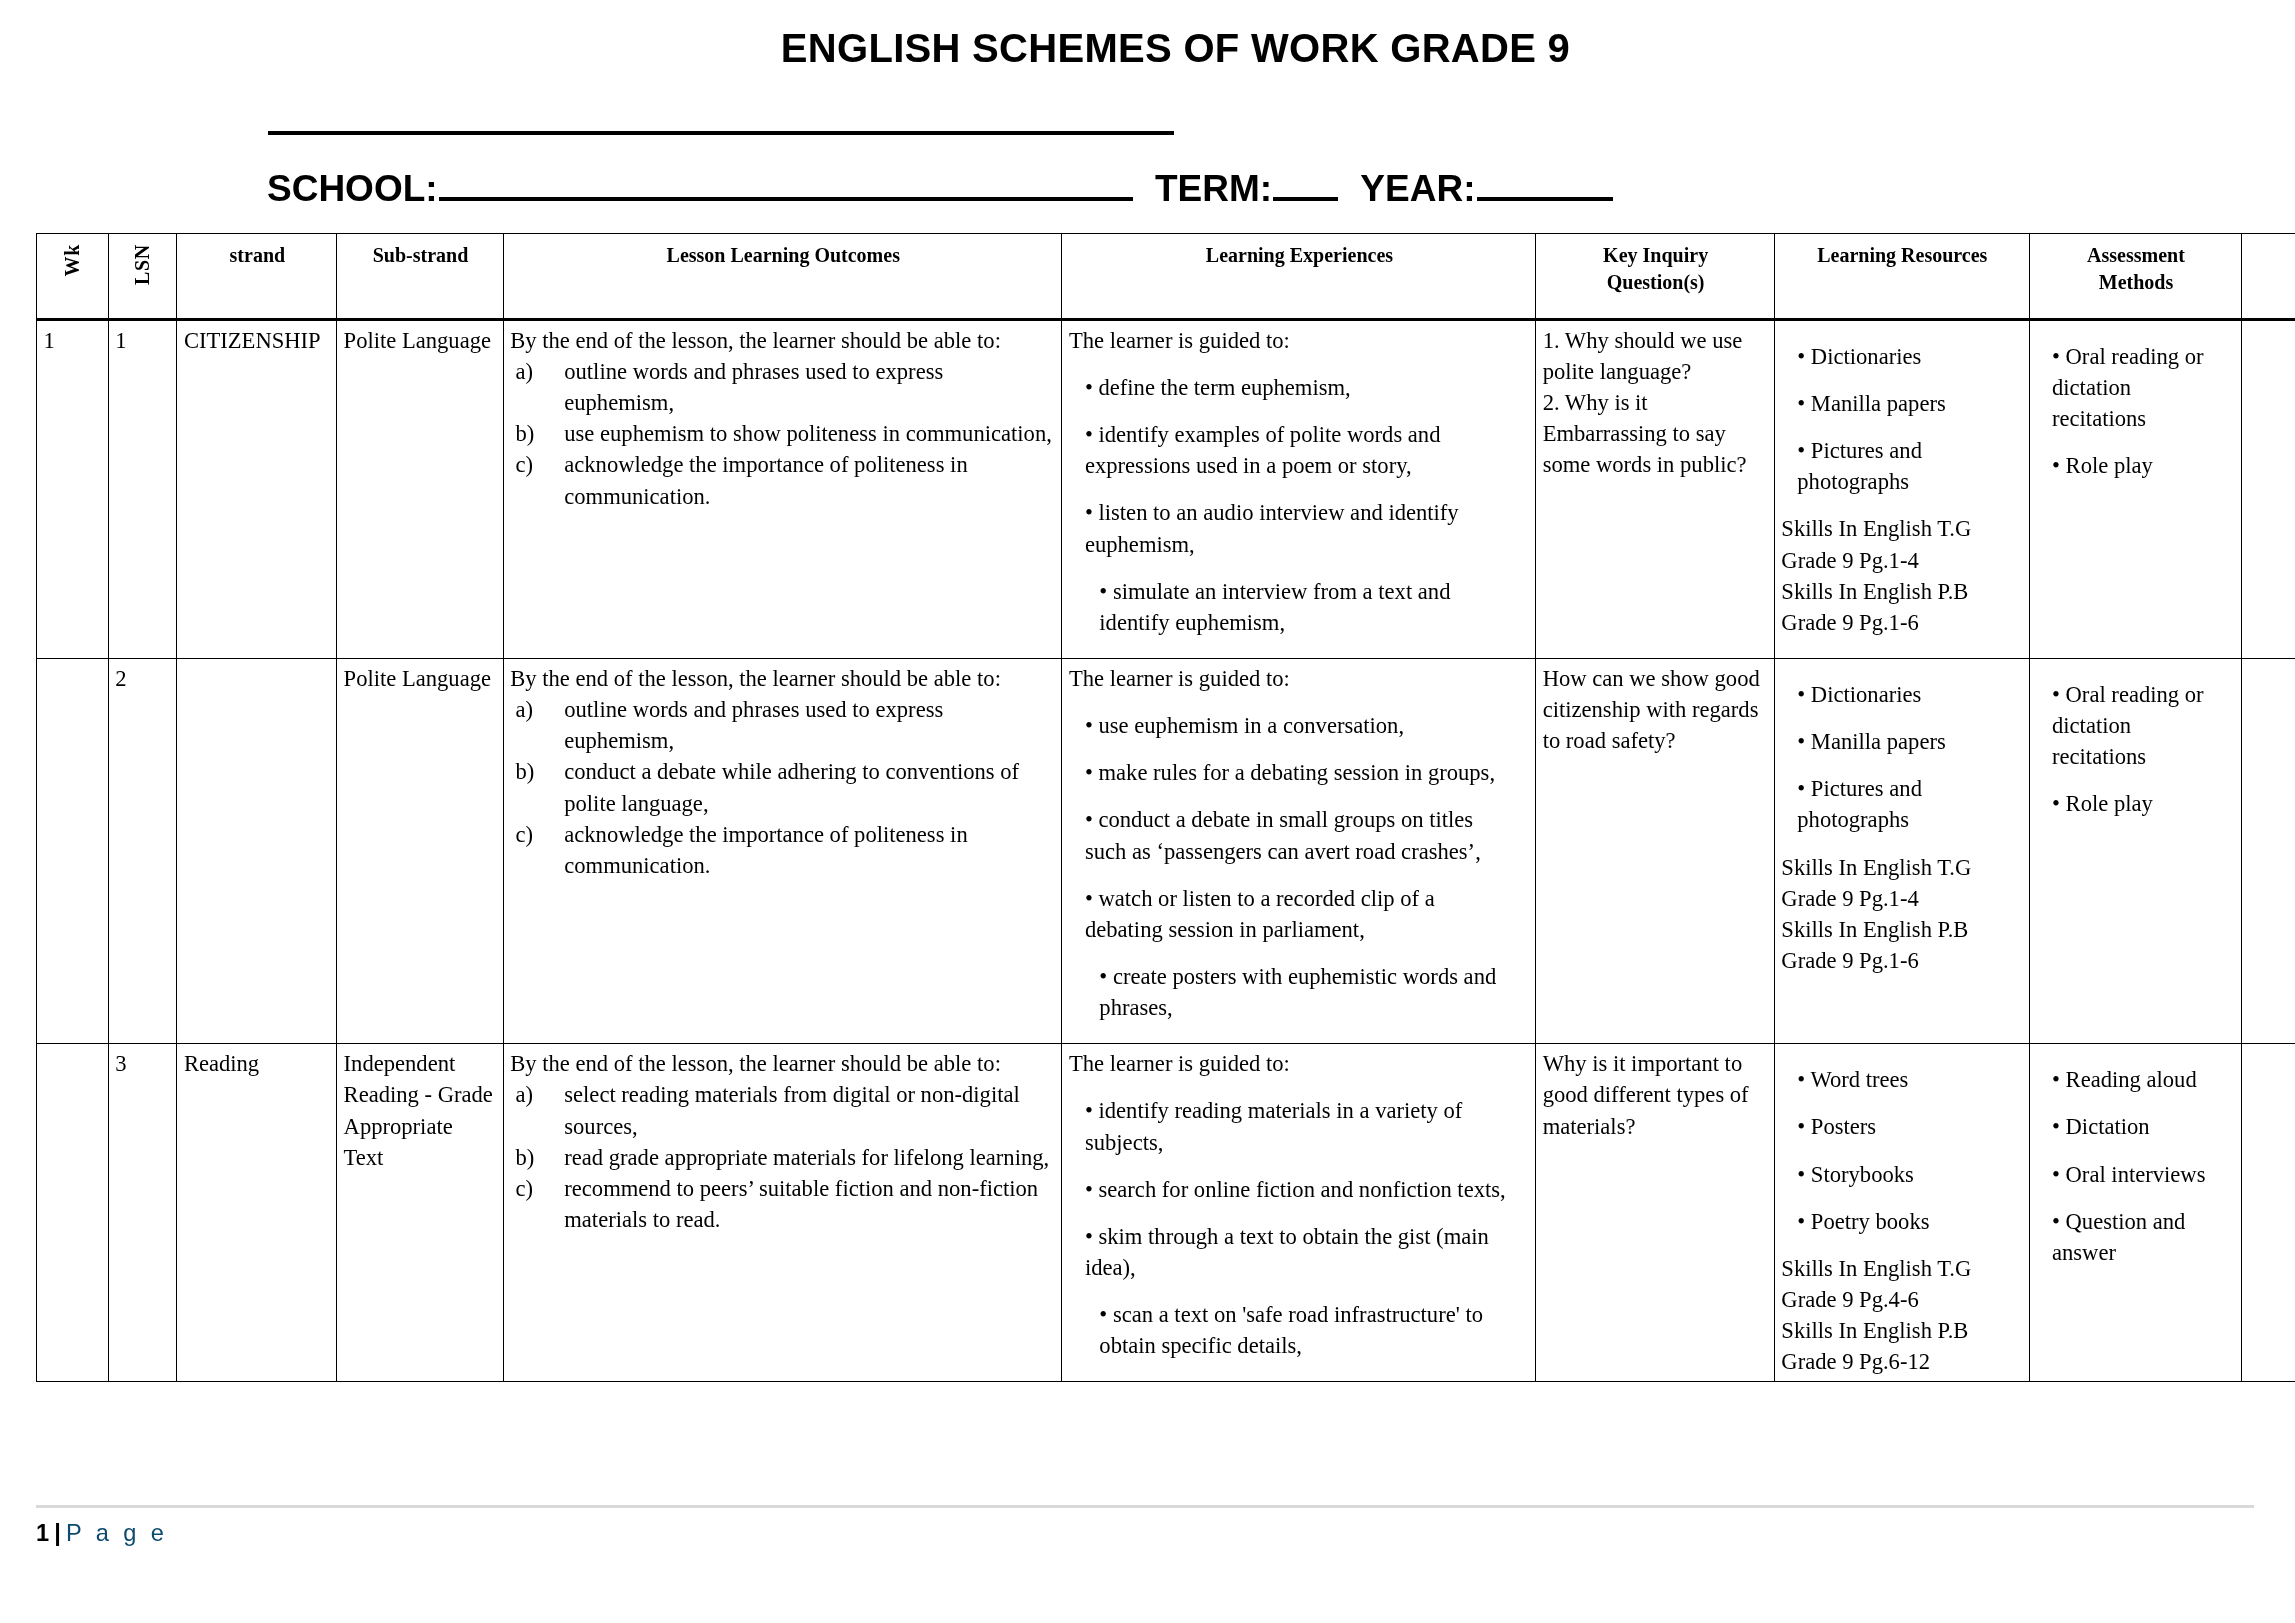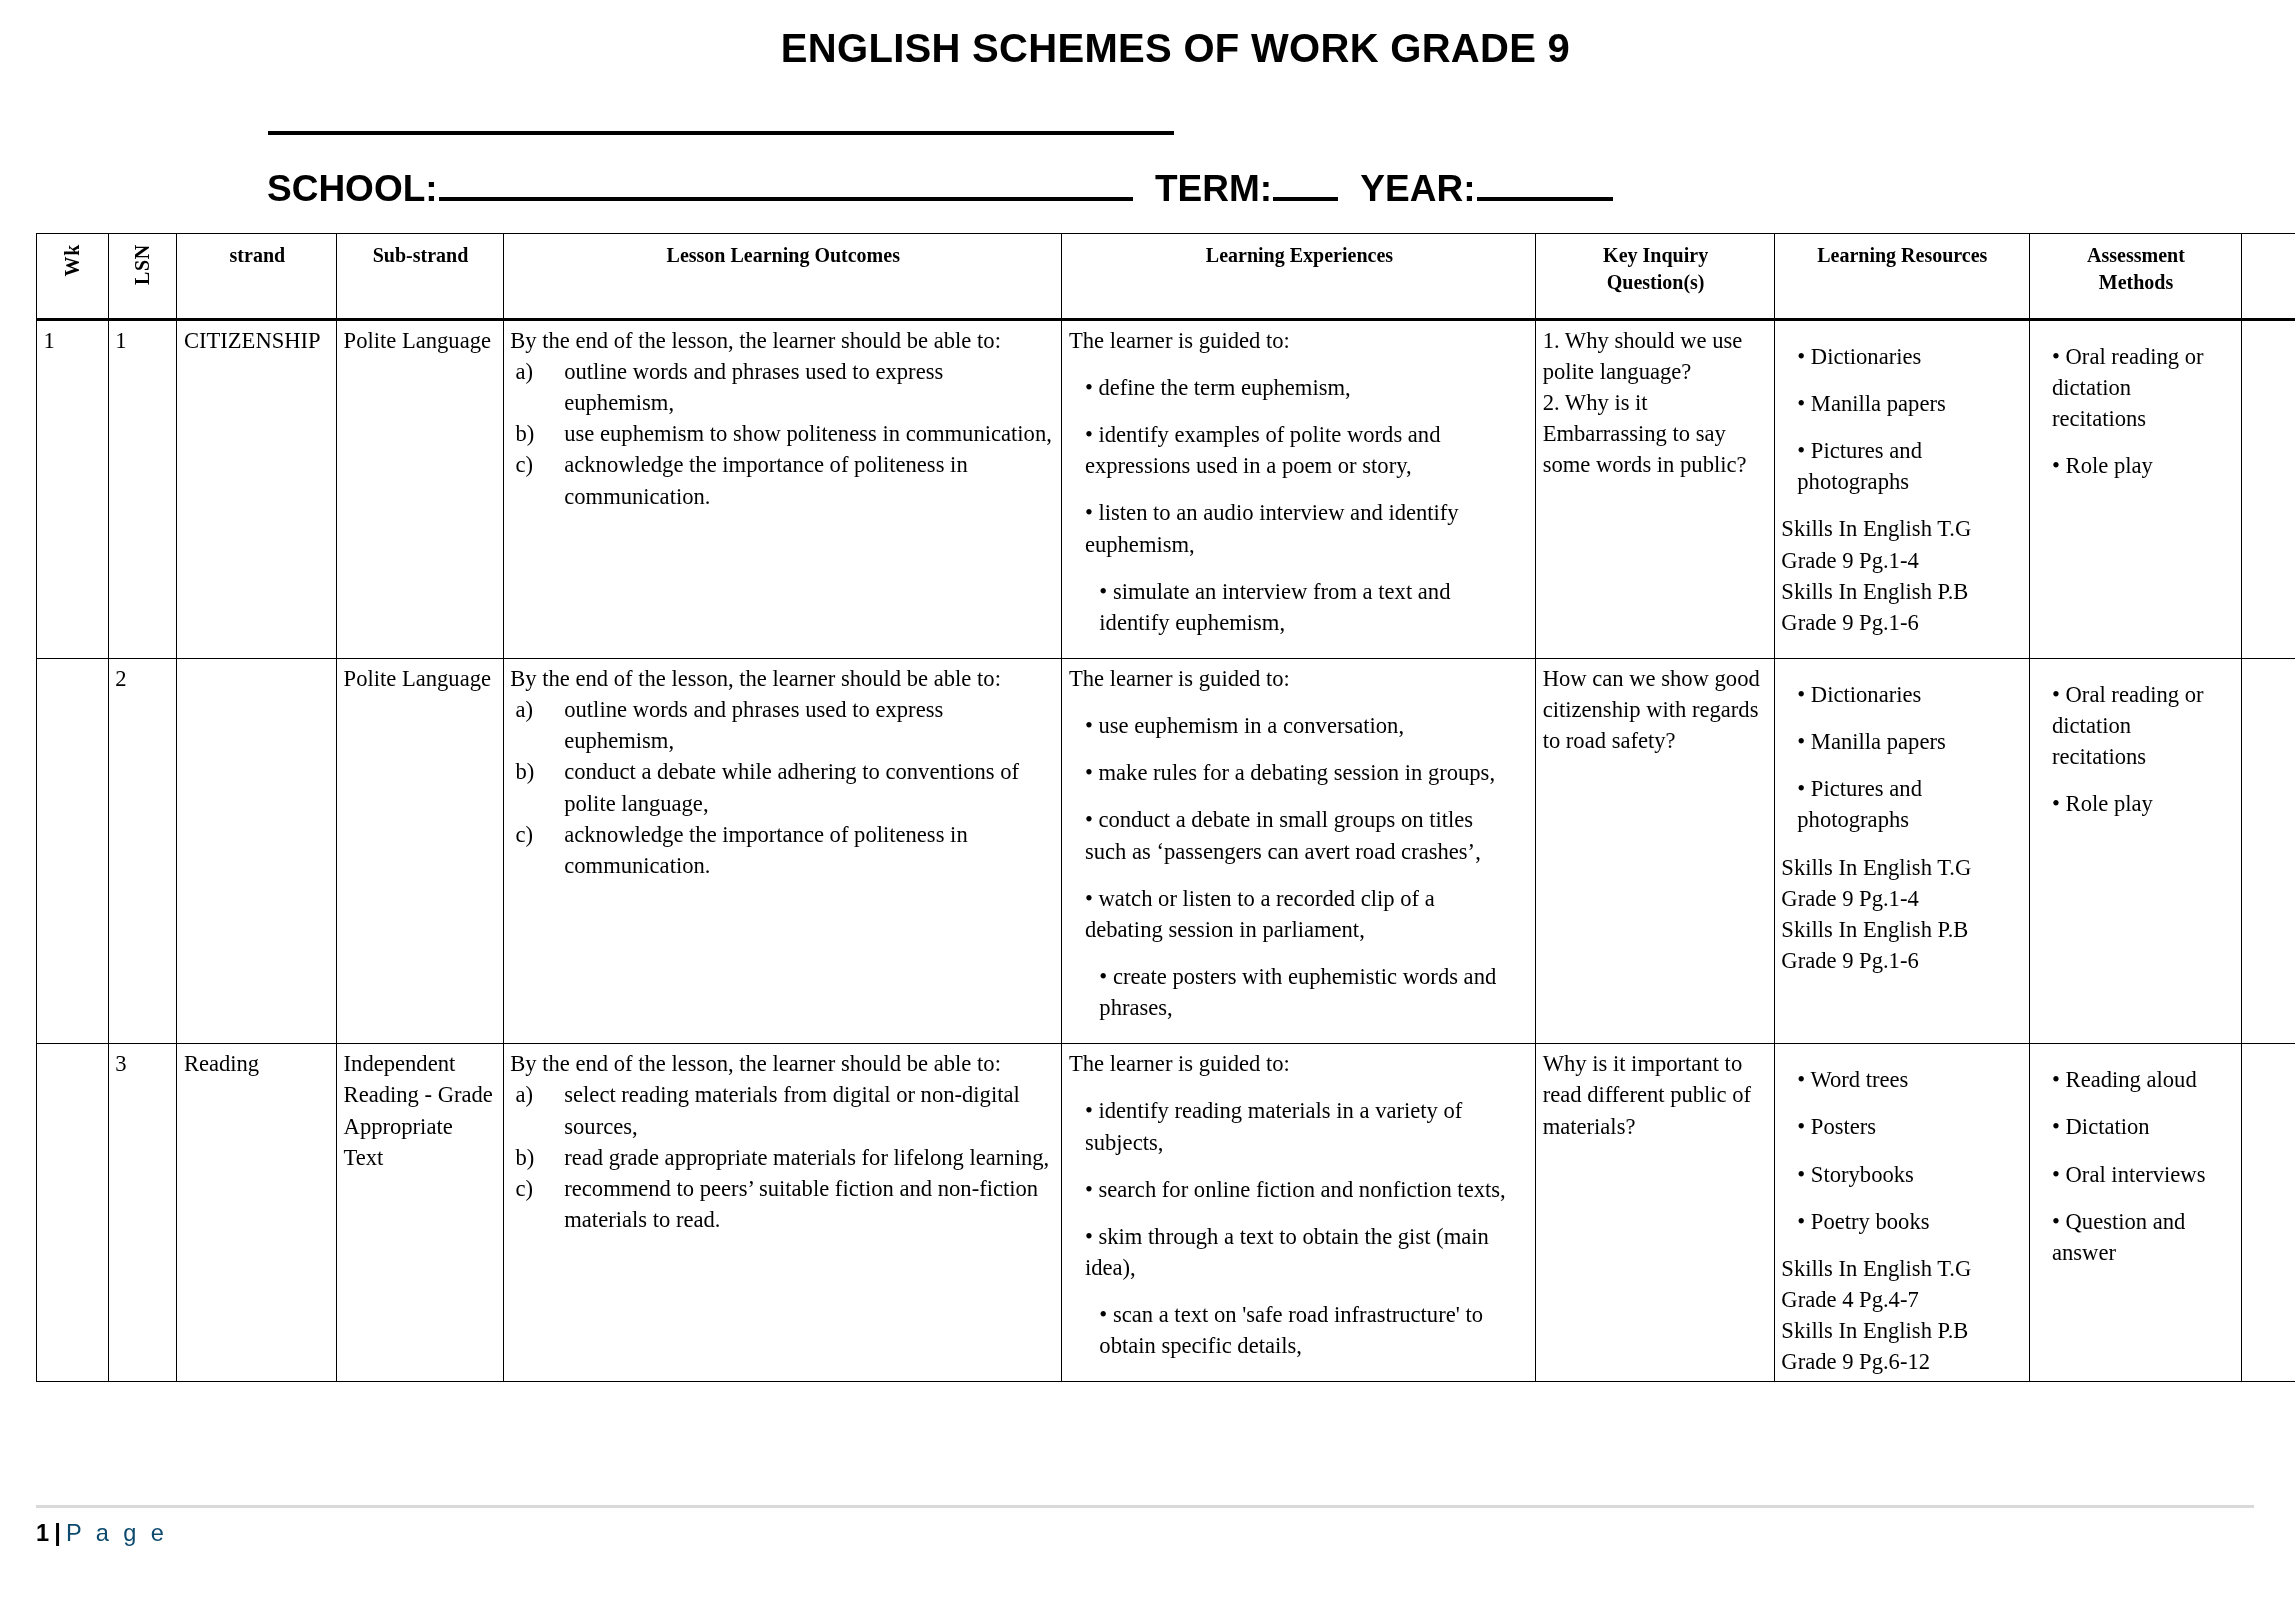--- a/index.html
+++ b/index.html
@@ -280,30 +280,30 @@
           <td>
             <p class="lead">The learner is guided to:</p>
             <ul class="dots">
               <li>• identify reading materials in a variety of subjects,</li>
               <li>• search for online fiction and nonfiction texts,</li>
               <li>• skim through a text to obtain the gist (main idea),</li>
               <li class="ind">• scan a text on 'safe road infrastructure' to obtain specific details,</li>
             </ul>
           </td>
           <td>
-            <p class="plain">Why is it important to read different public of materials?</p>
+            <p class="plain">Why is it important to good different types of materials?</p>
           </td>
           <td>
             <ul class="dots">
               <li>•  Word trees</li>
               <li>• Posters</li>
               <li>• Storybooks</li>
               <li>• Poetry books</li>
             </ul>
-            <p class="plain">Skills In English T.G Grade 4 Pg.4-7</p>
+            <p class="plain">Skills In English T.G Grade 9 Pg.4-6</p>
             <p class="plain">Skills In English P.B Grade 9 Pg.6-12</p>
           </td>
           <td>
             <ul class="dots">
               <li>• Reading aloud</li>
               <li>• Dictation</li>
               <li>• Oral interviews</li>
               <li>• Question and answer</li>
             </ul>
           </td>

